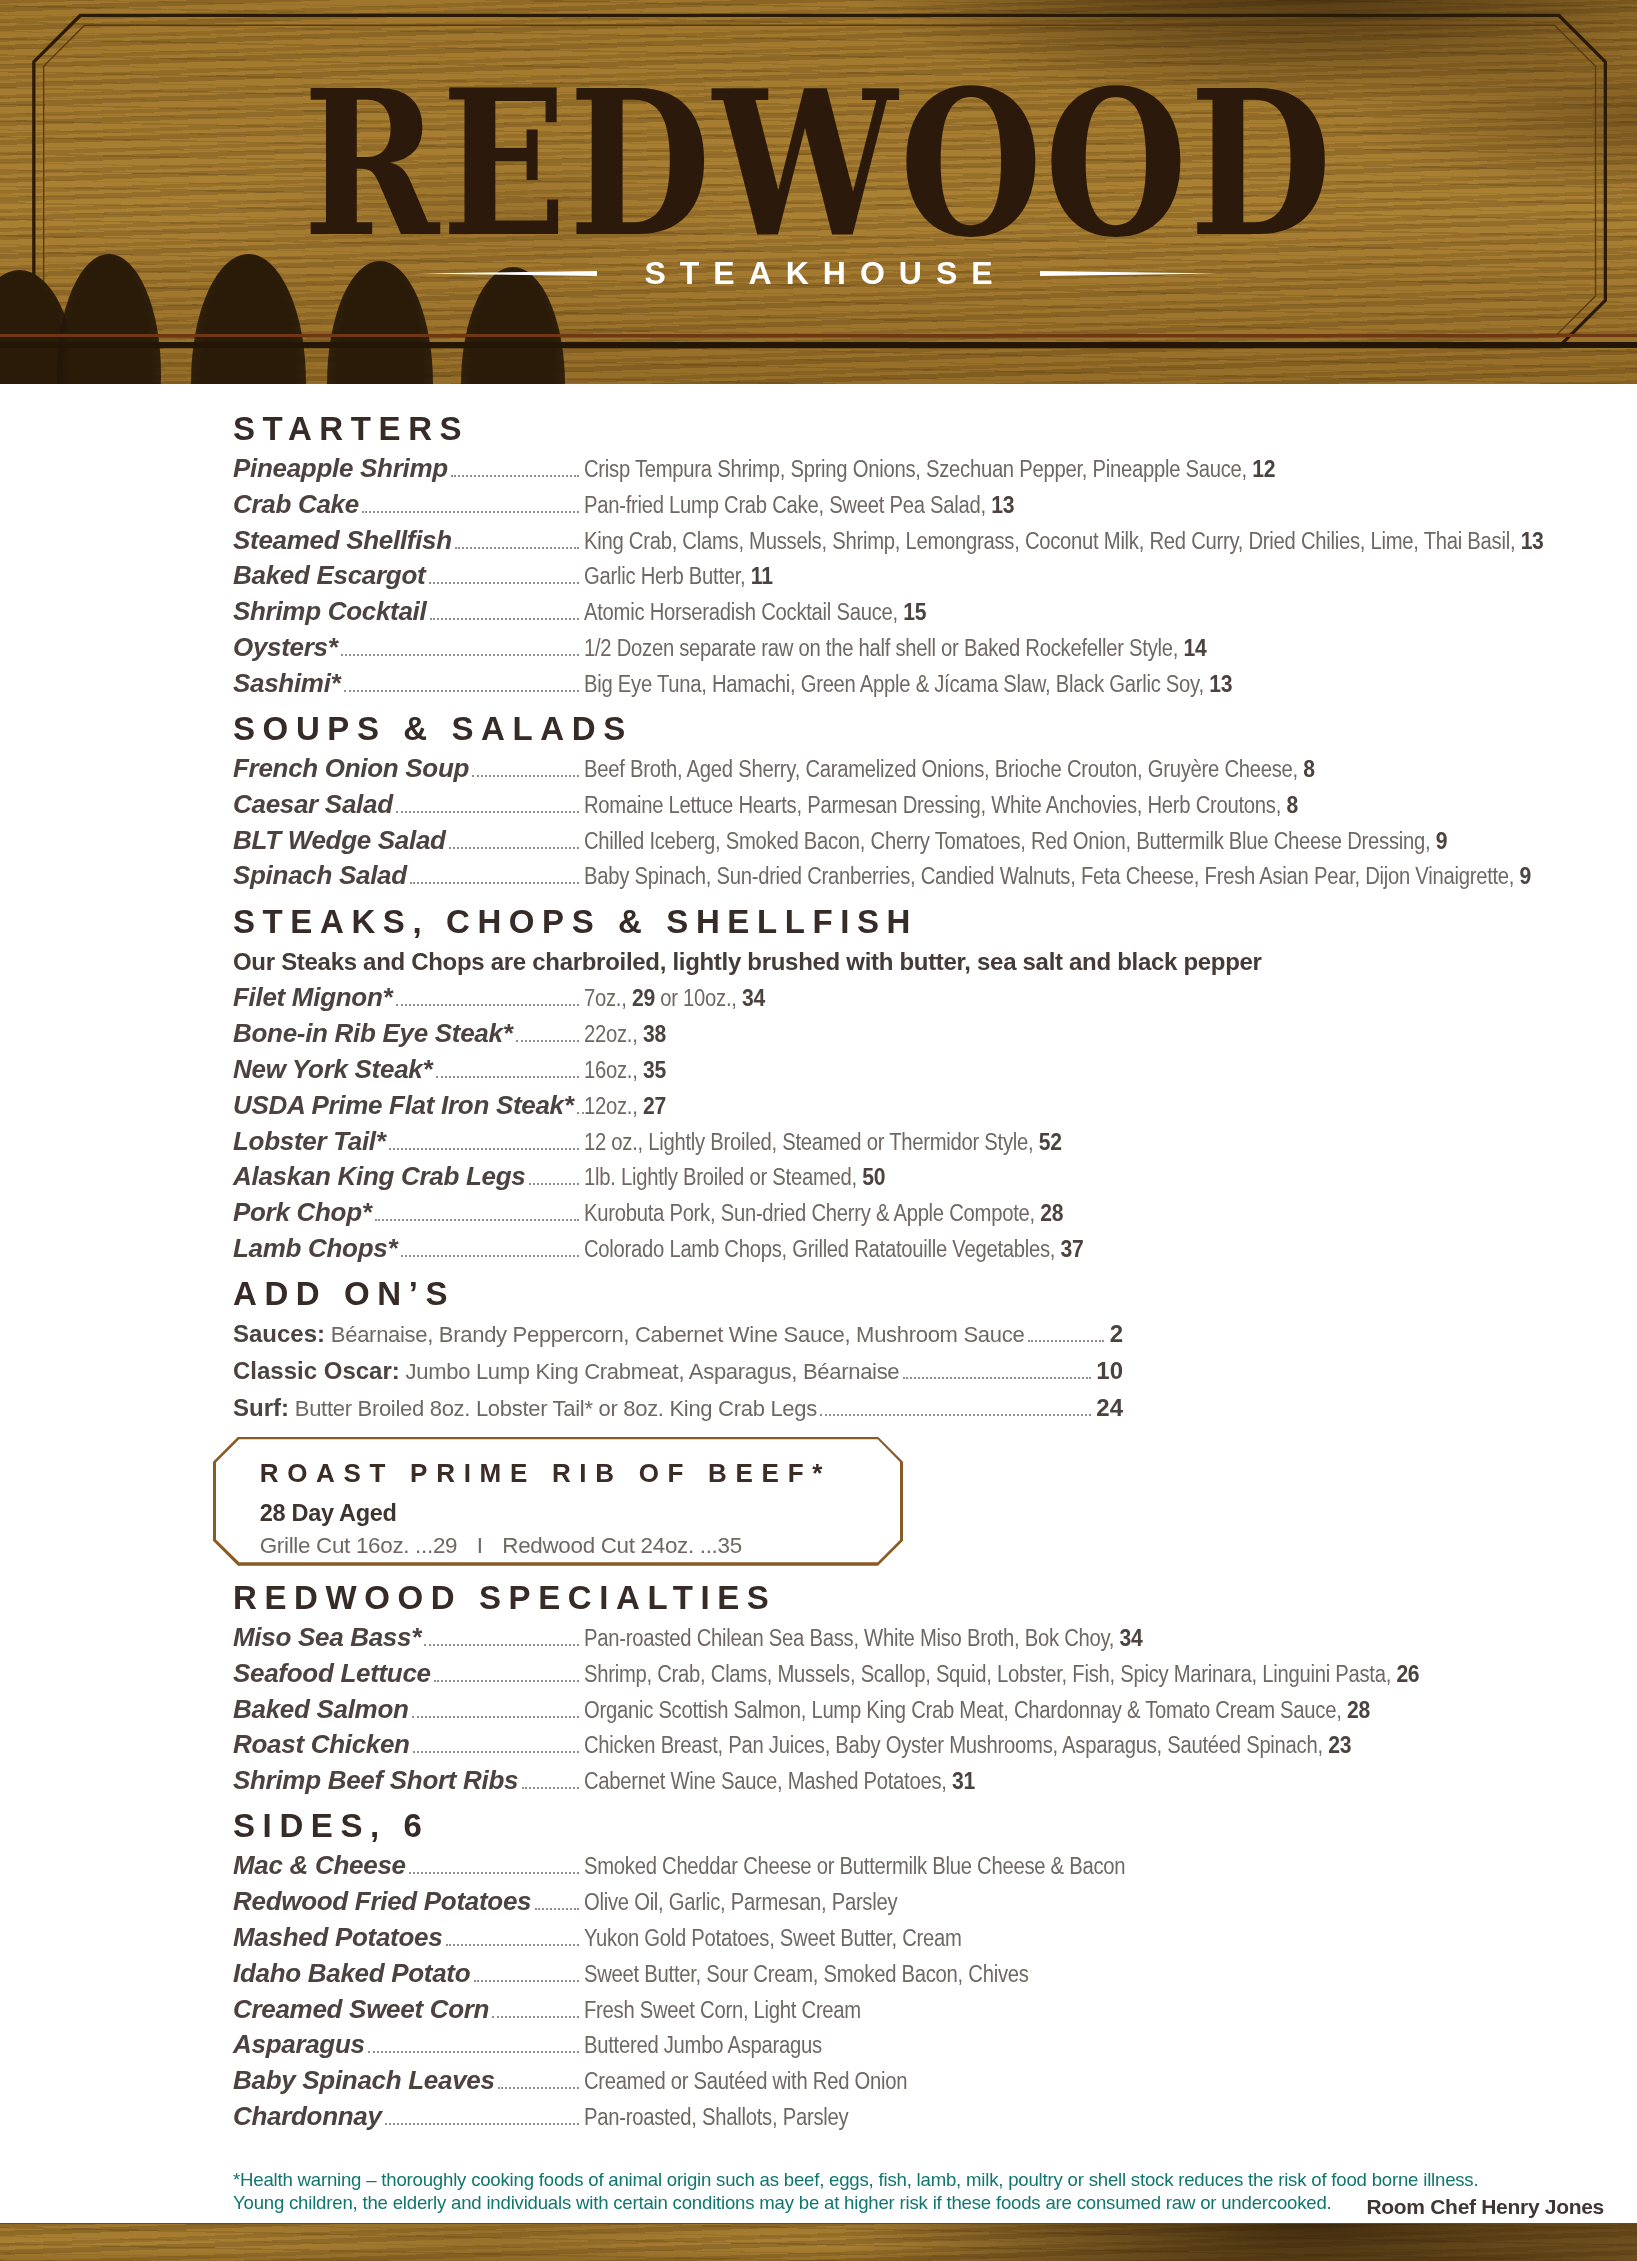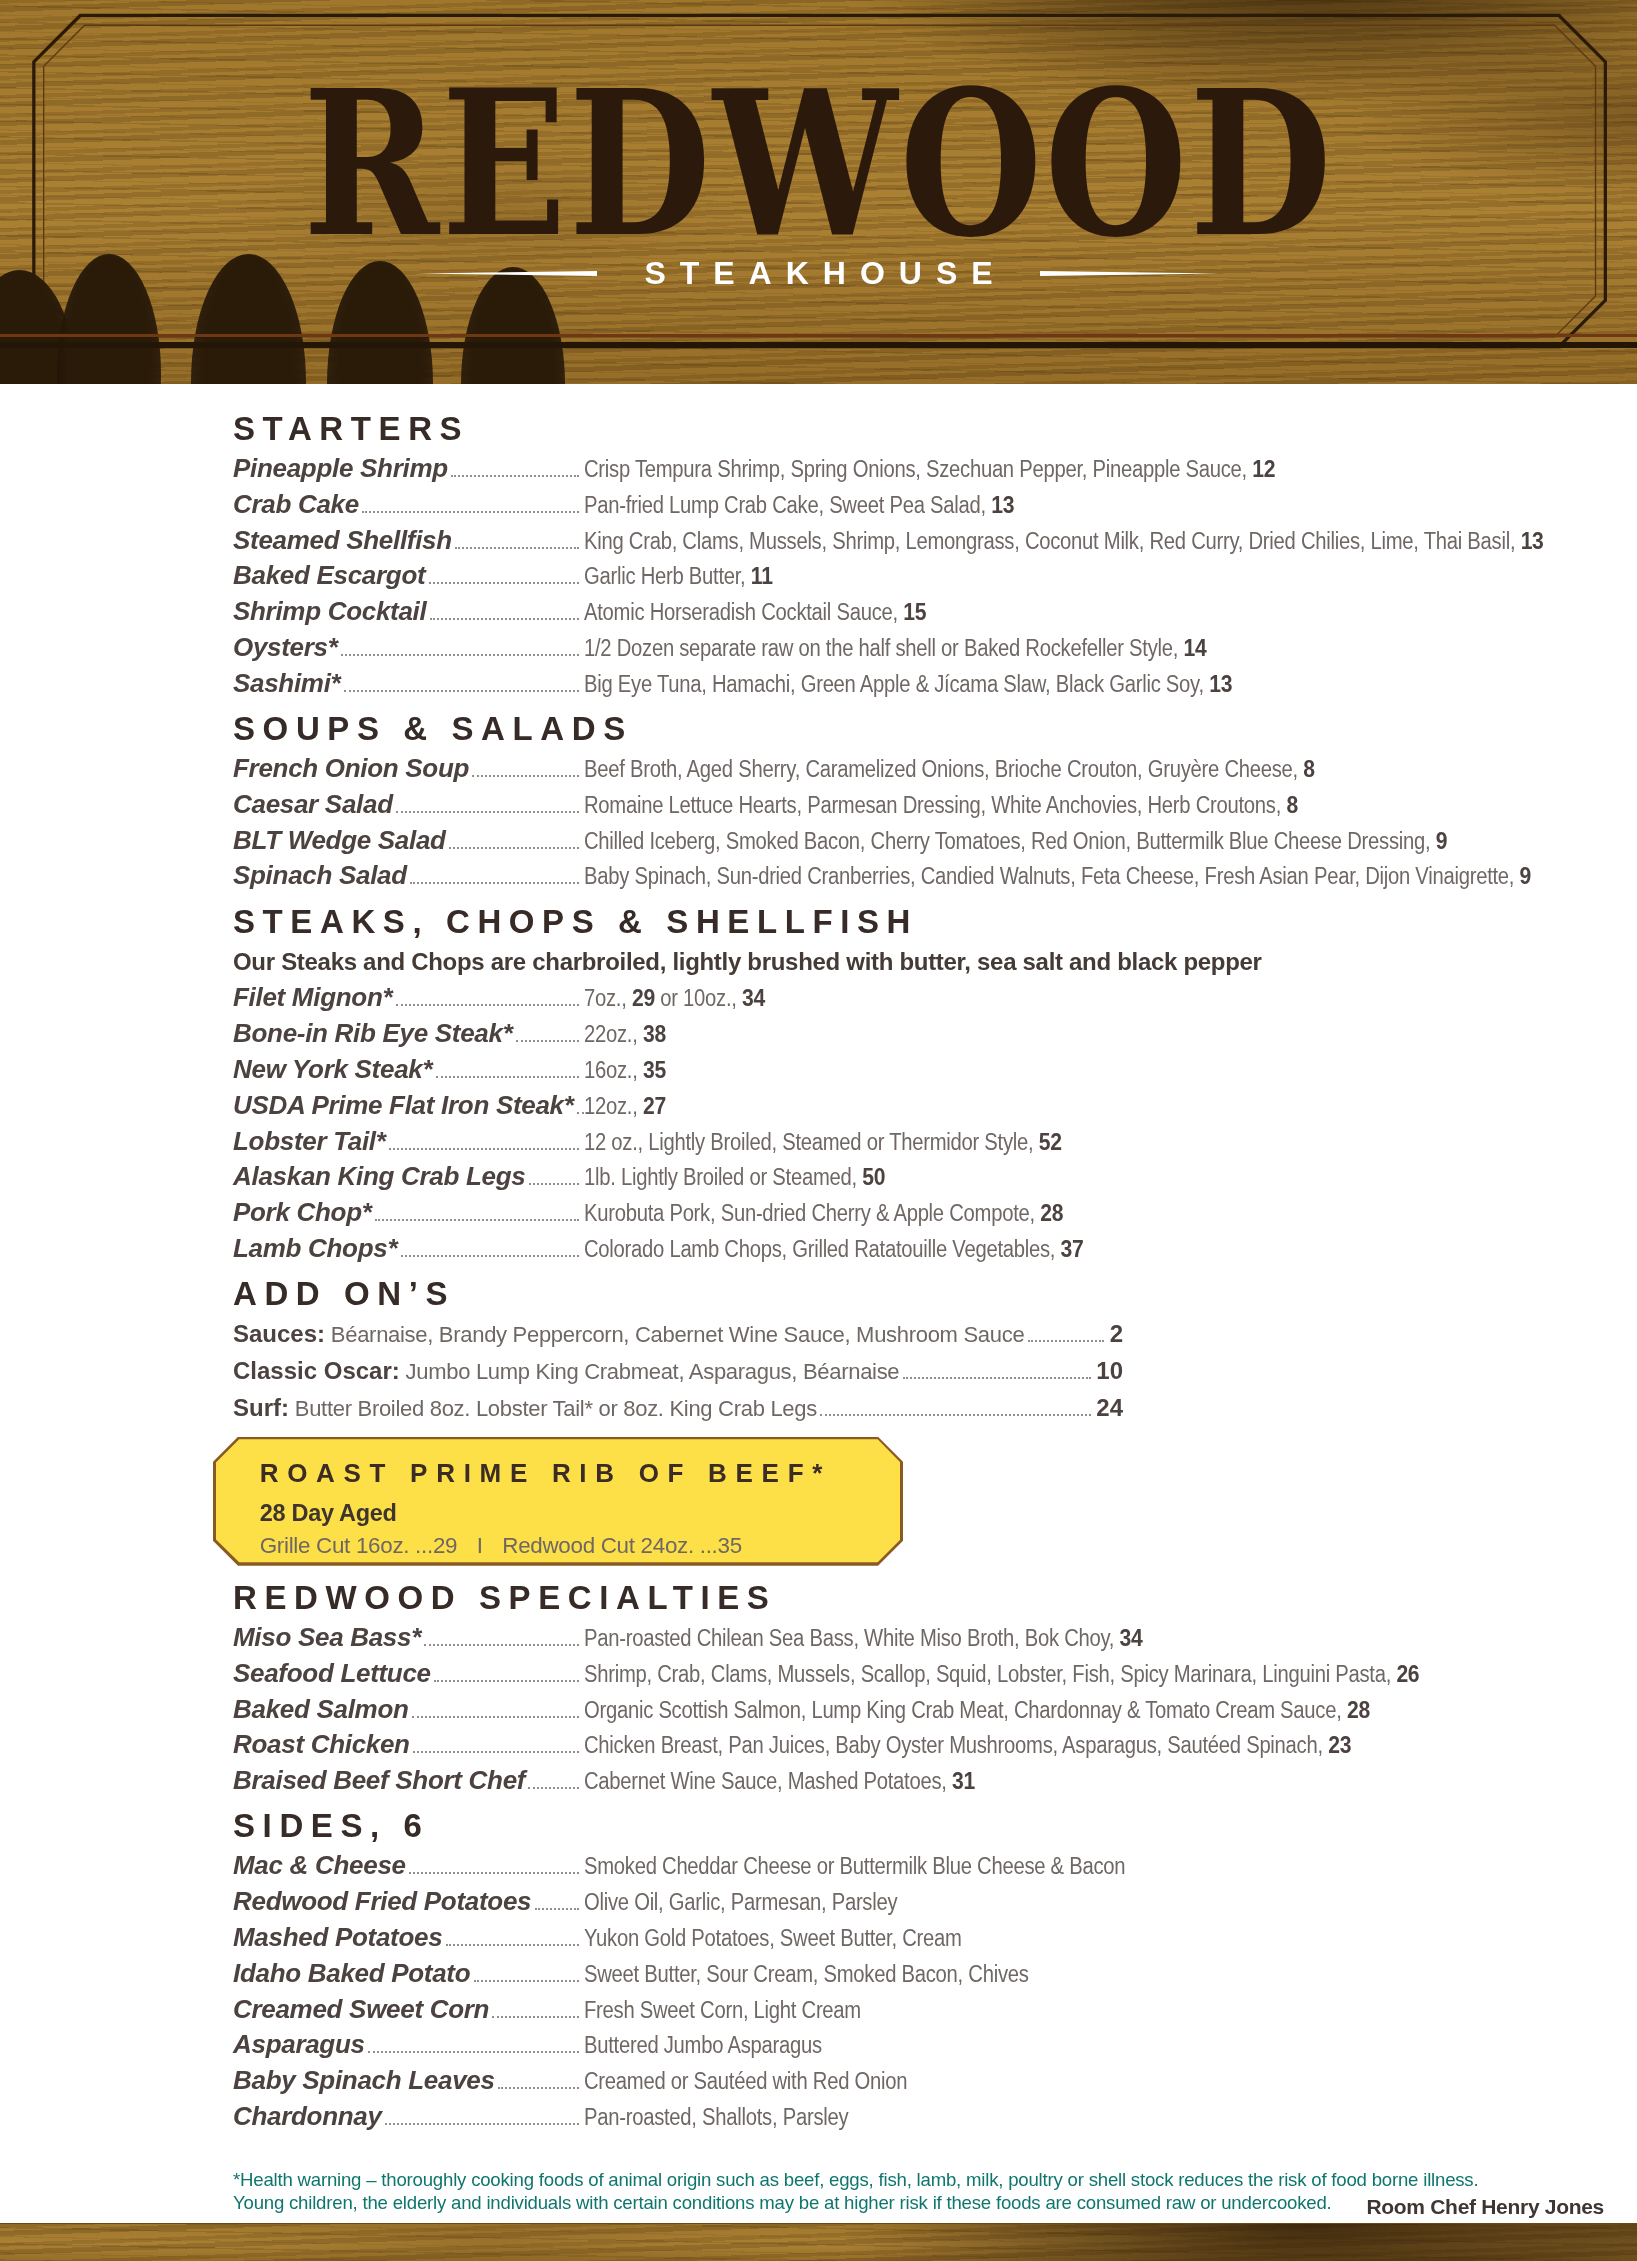--- a/index.html
+++ b/index.html
@@ -69,21 +69,21 @@
   .atext b { font-size:24px; color:#4c4240; letter-spacing:0; }
   .aprice { font-weight:bold; font-size:24px; color:#4c4240; flex:none; }
 
   
   .fbox-outer {
     width:690px; margin:15.3px 0 8.7px -20px; background:#8a5a24;
     clip-path:polygon(25px 0, 665px 0, 690px 25px, 690px 104px, 665px 129px, 25px 129px, 0 104px, 0 25px);
     height:129px; position:relative;
   }
   .fbox-inner {
-    position:absolute; inset:2.7px; background:#fde047;
+    position:absolute; inset:2.7px; background:#ffffff;
     clip-path:polygon(23.5px 0, 662px 0, 685px 23.5px, 685px 100px, 662px 123px, 23.5px 123px, 0 100px, 0 23.5px);
     padding:18.6px 0 0 44px;
   }
   .fbox-title { font-size:26px; font-weight:bold; letter-spacing:8.7px; color:#3b2d26; }
   .fbox-sub { font-size:23.5px; font-weight:bold; color:#3f352f; margin-top:11px; letter-spacing:-0.3px; }
   .fbox-price { font-size:22.4px; color:#6f6764; margin-top:6.5px; letter-spacing:-0.3px; }
   .fbox-sep { margin:0 19.6px; }
 
   
   .footer { position:absolute; left:233px; right:33px; top:2171px; }
@@ -319,21 +319,21 @@
         </div>
         <div class="mrow">
           <div class="nl">
             <span class="iname">Roast Chicken</span>
             <span class="leader"></span>
           </div>
           <span class="desc"><span class="pt">Chicken Breast, Pan Juices, Baby Oyster Mushrooms, Asparagus, Sautéed Spinach, </span><b class="pb">23</b></span>
         </div>
         <div class="mrow">
           <div class="nl">
-            <span class="iname">Braised Beef Short Chef</span>
+            <span class="iname">Shrimp Beef Short Ribs</span>
             <span class="leader"></span>
           </div>
           <span class="desc"><span class="pt">Cabernet Wine Sauce, Mashed Potatoes, </span><b class="pb">31</b></span>
         </div>
       </div>
 
     <h2 class="sec-title">SIDES, 6</h2>
     <div>
         <div class="mrow">
           <div class="nl">

